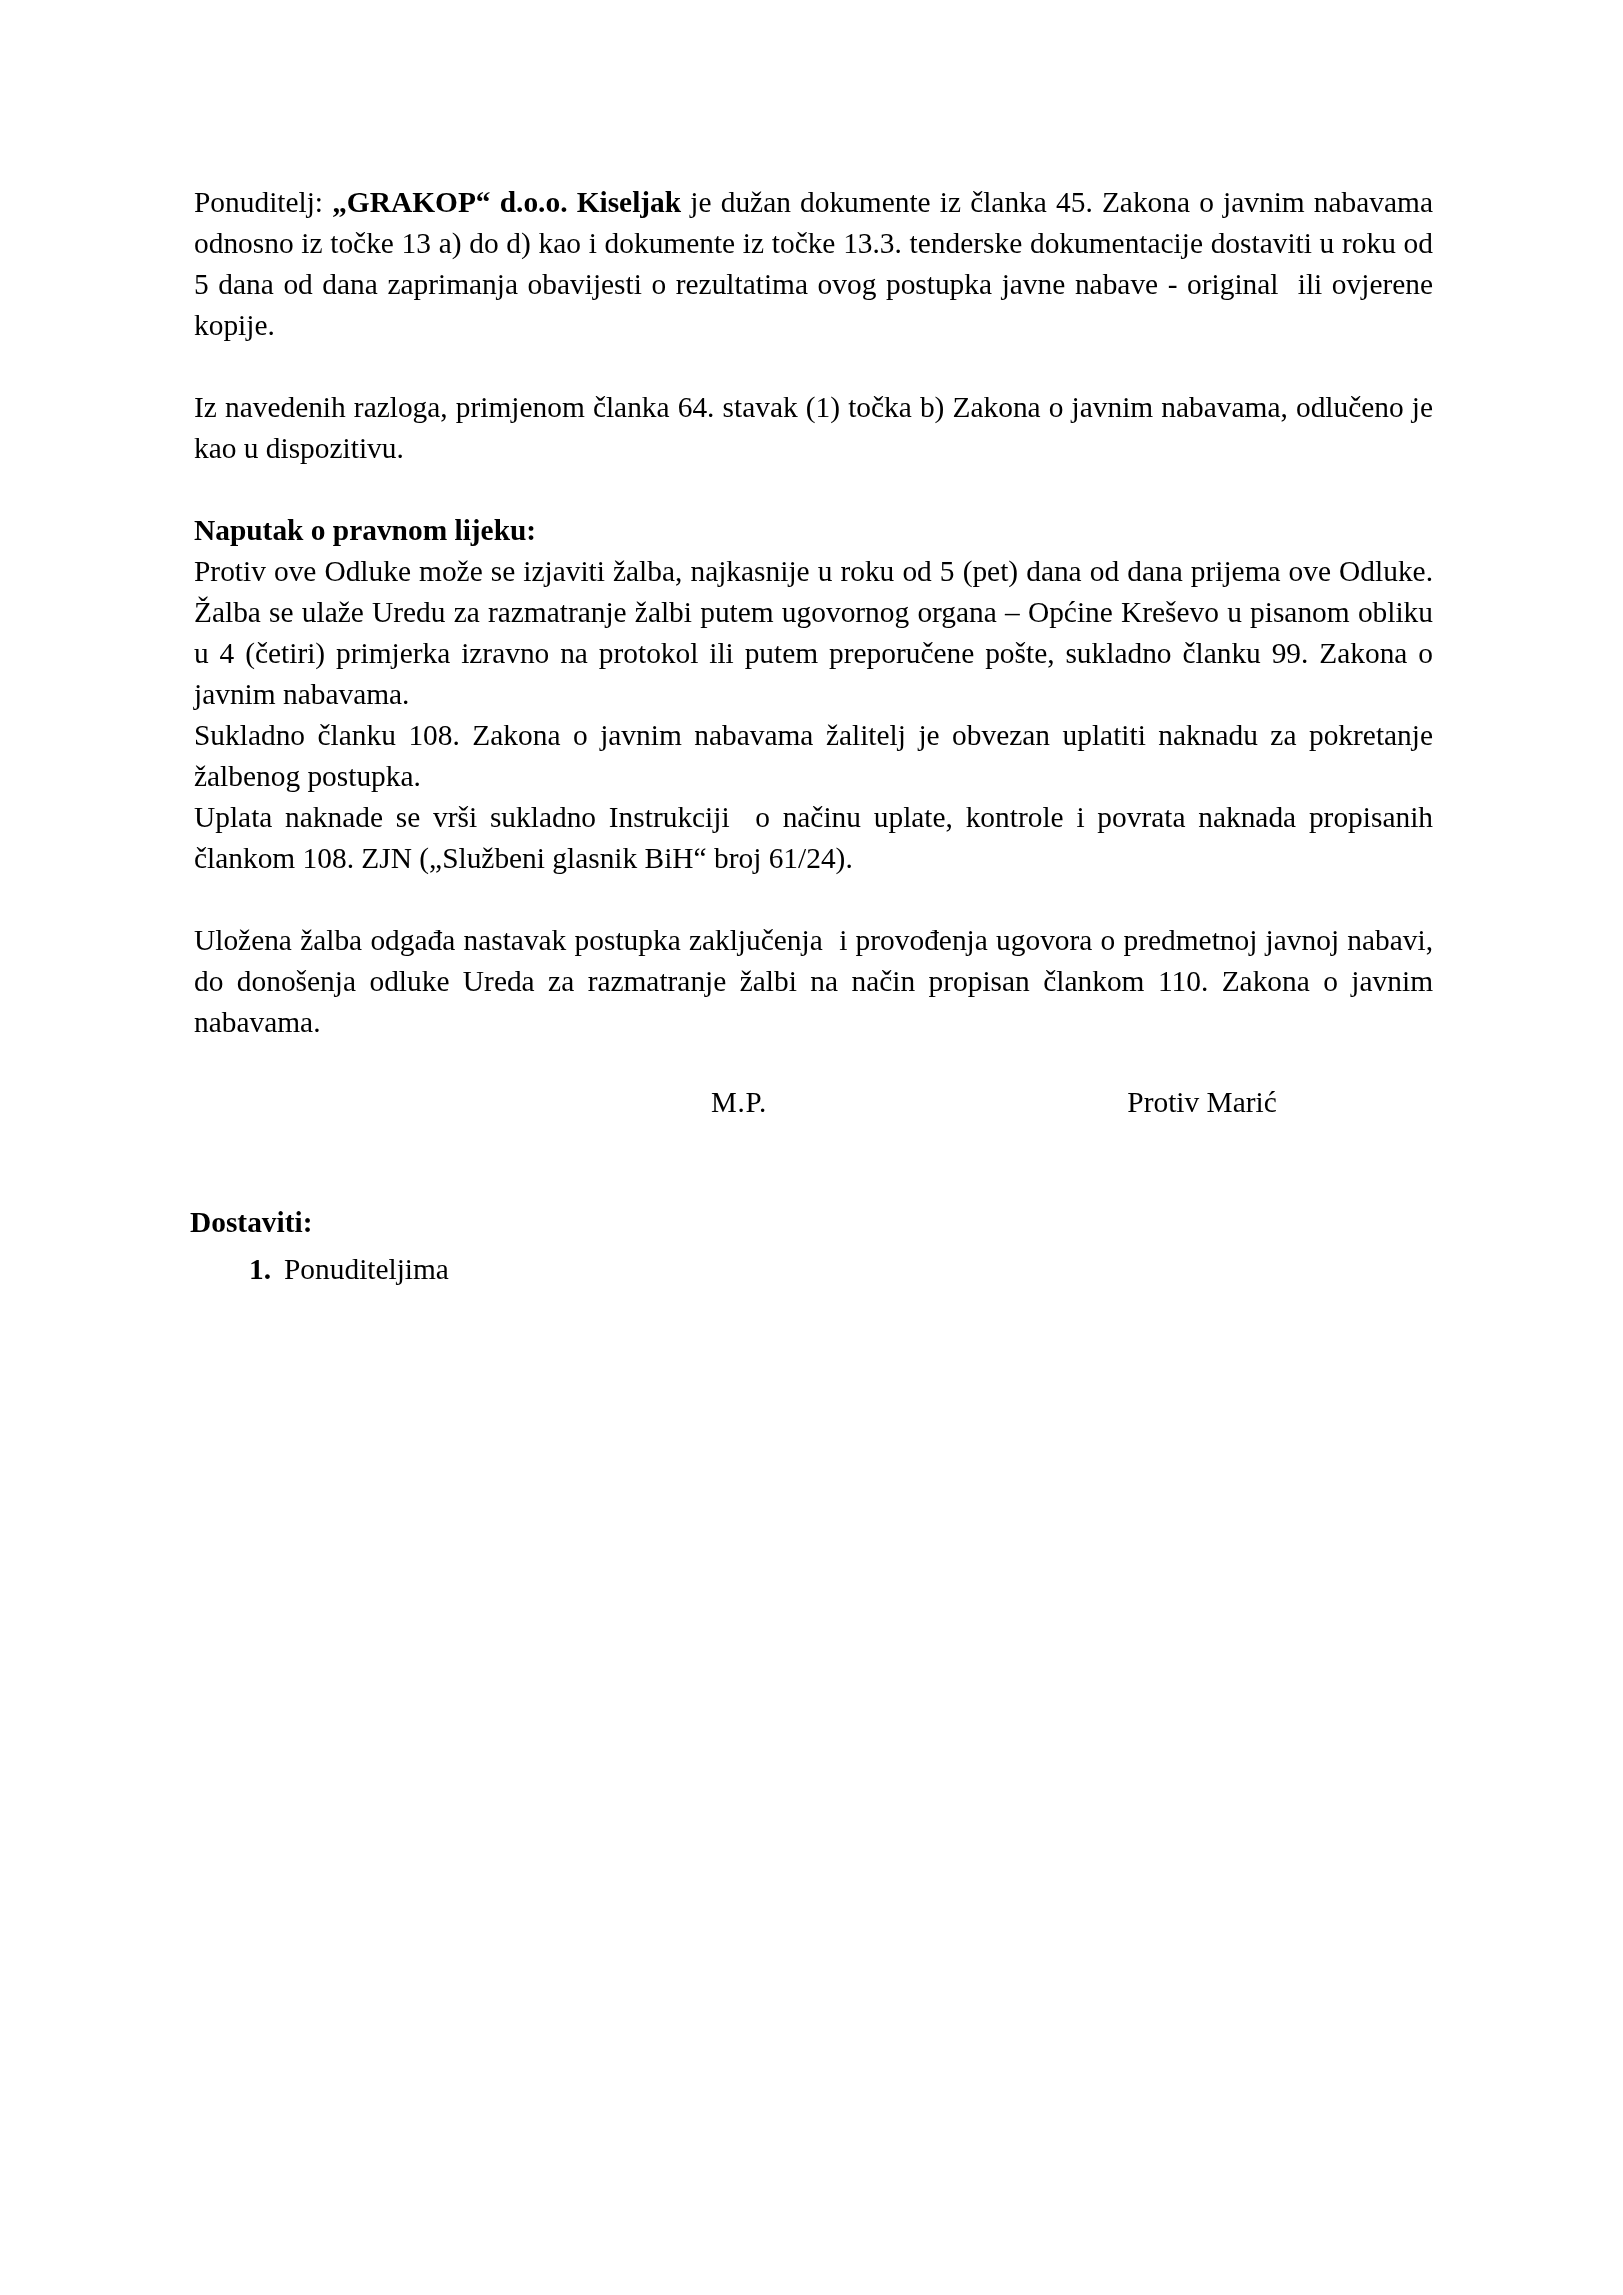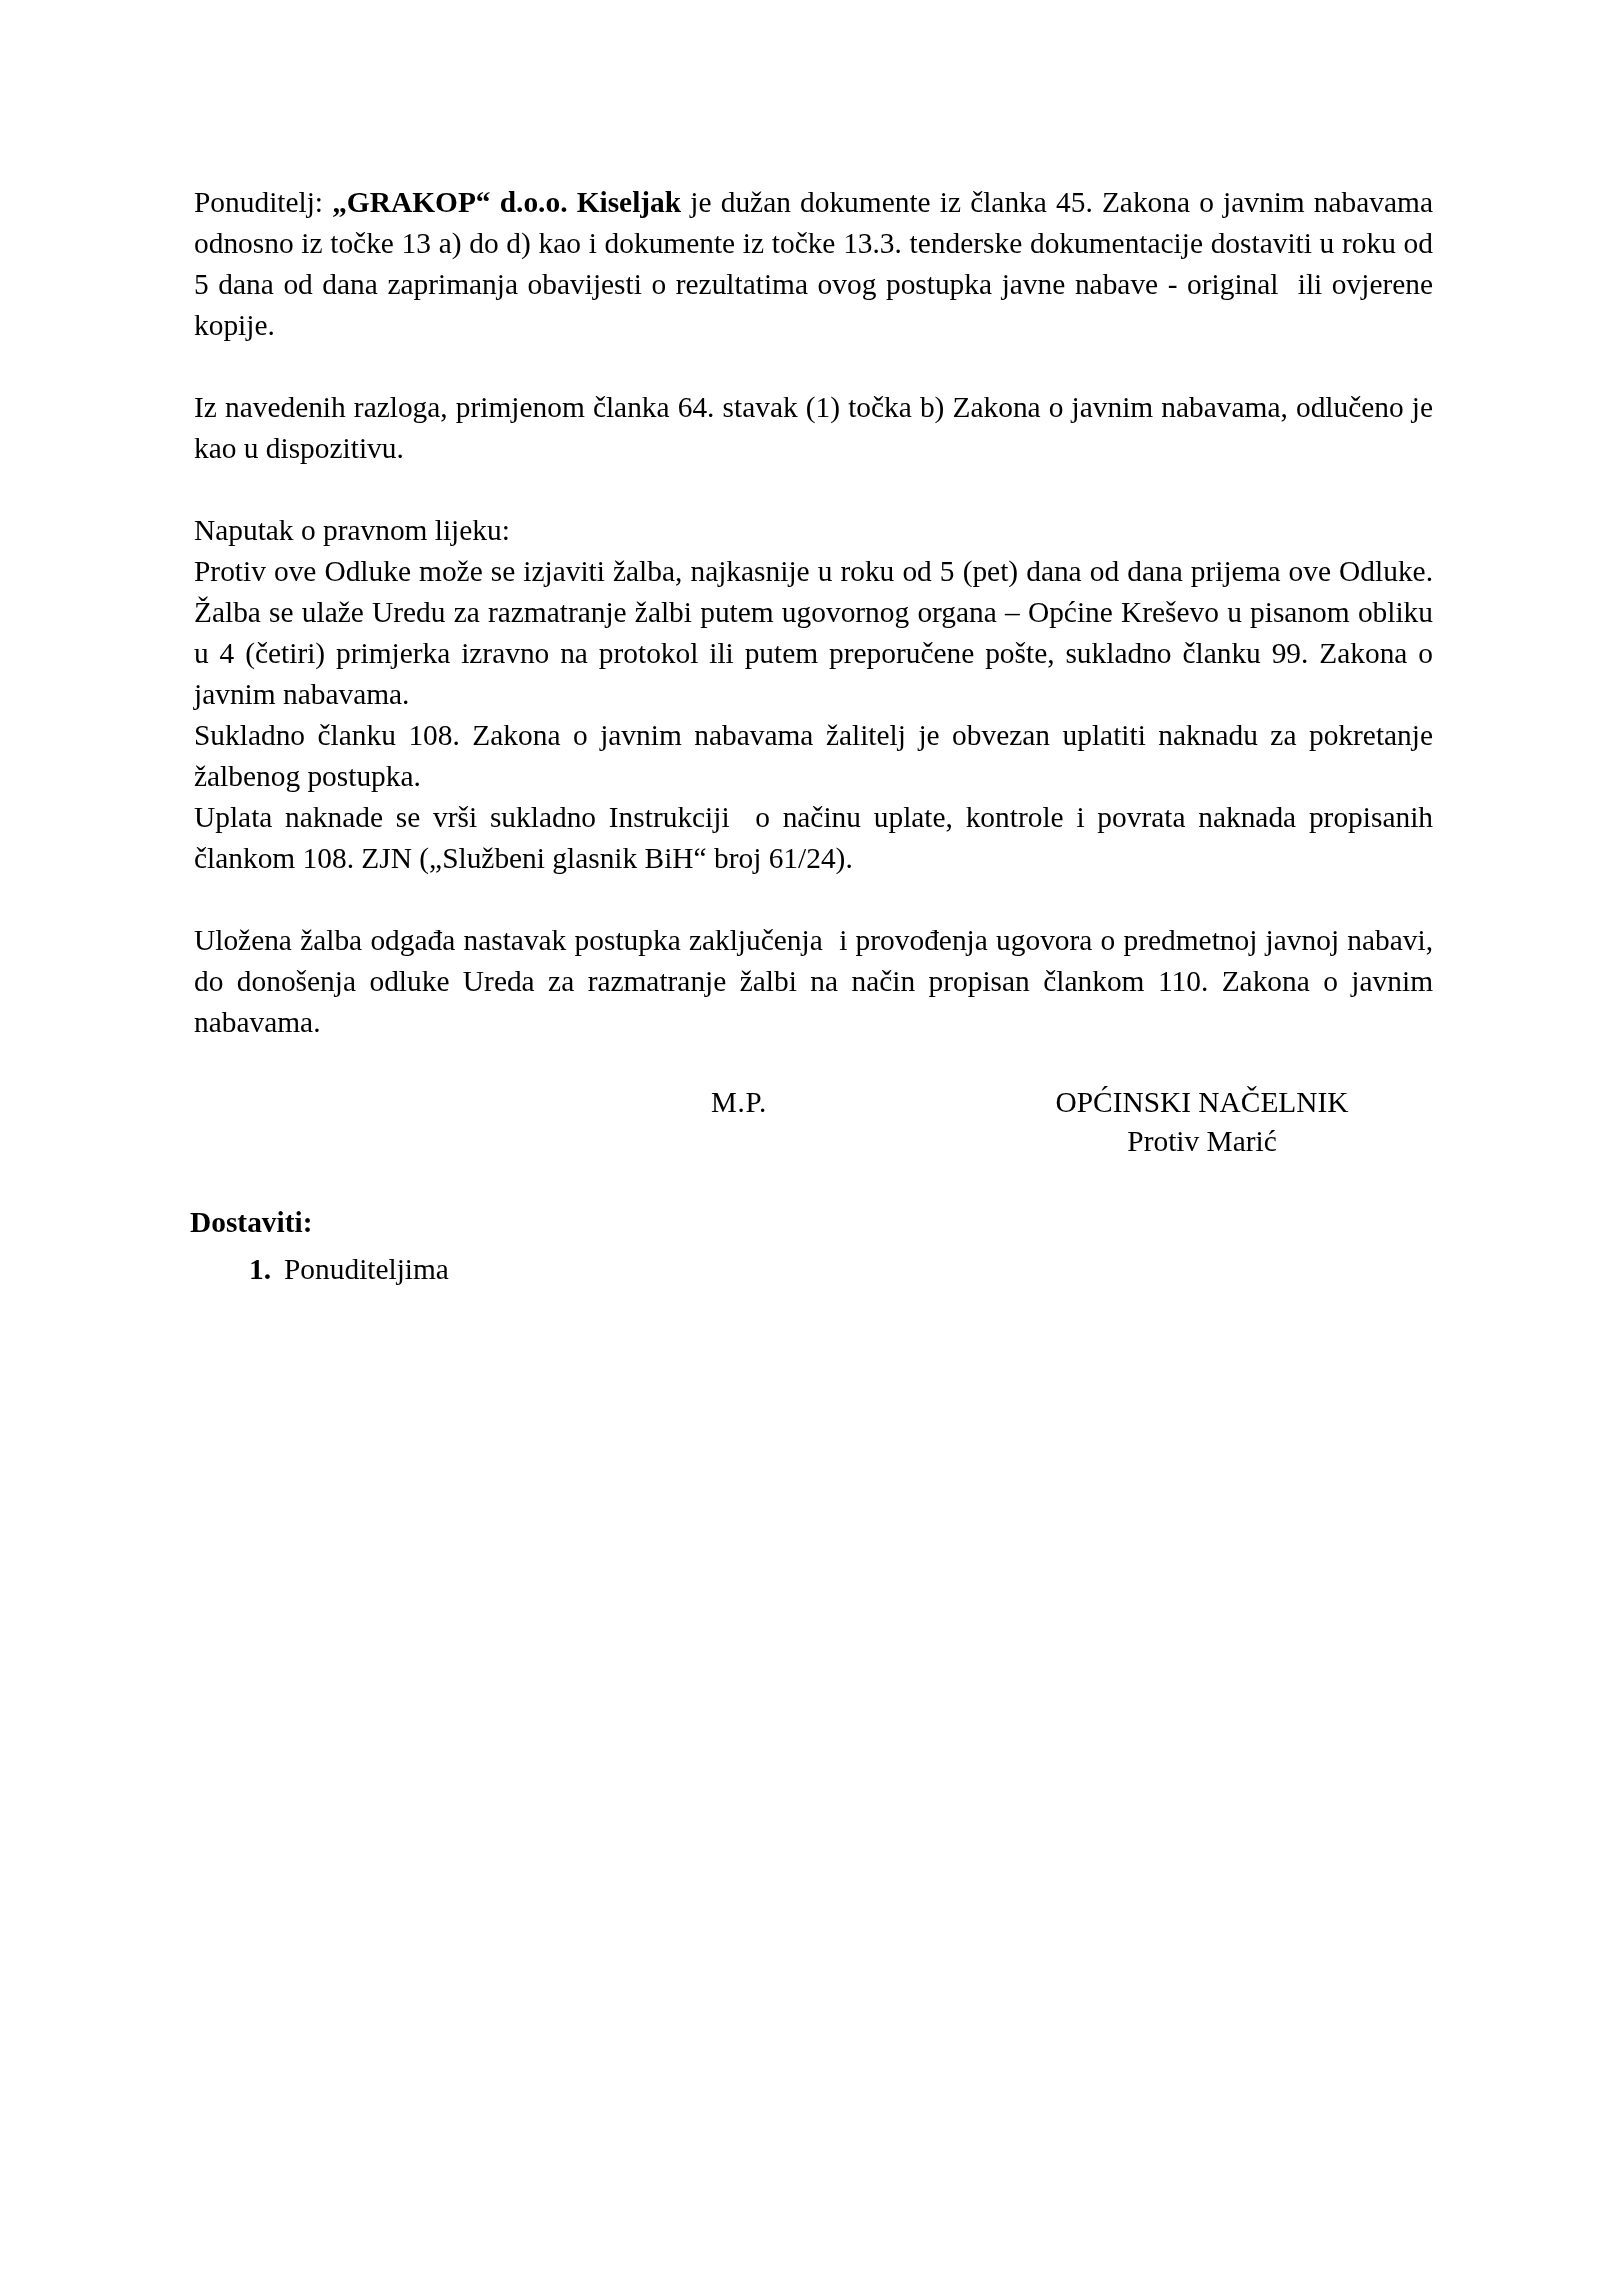--- a/index.html
+++ b/index.html
@@ -39,21 +39,21 @@
   }
   .para-gap {
     height: 41px;
   }
   .b {
     font-weight: bold;
   }
   .heading {
     font-size: 29.4px;
     line-height: 41px;
-    font-weight: normal;
+    font-weight: bold;
     text-align: left;
   }
   
   .sign-area {
     position: absolute;
     left: 194px;
     top: 1083px;
     width: 1239px;
     height: 111px;
   }
@@ -138,21 +138,20 @@
 
     <div class="para-gap"></div>
 
     <p class="para">Uložena žalba odgađa nastavak postupka zaključenja  i provođenja ugovora o predmetnoj javnoj nabavi, do donošenja odluke Ureda za razmatranje žalbi na način propisan člankom 110. Zakona o javnim nabavama.</p>
 
   </div>
 
   <div class="sign-area">
     <div class="mp">M.P.</div>
     <div class="sign-right">
-      <div class="sign-title">OPĆINSKI NAČELNIK</div>
       <div class="sign-name">Protiv Marić</div>
     </div>
   </div>
 
   <div class="delivery">
     <div class="delivery-title">Dostaviti:</div>
     <ol class="delivery-list">
       <li class="delivery-item"><span class="delivery-num">1.</span><span class="delivery-label">Ponuditeljima</span></li>
     </ol>
   </div>

